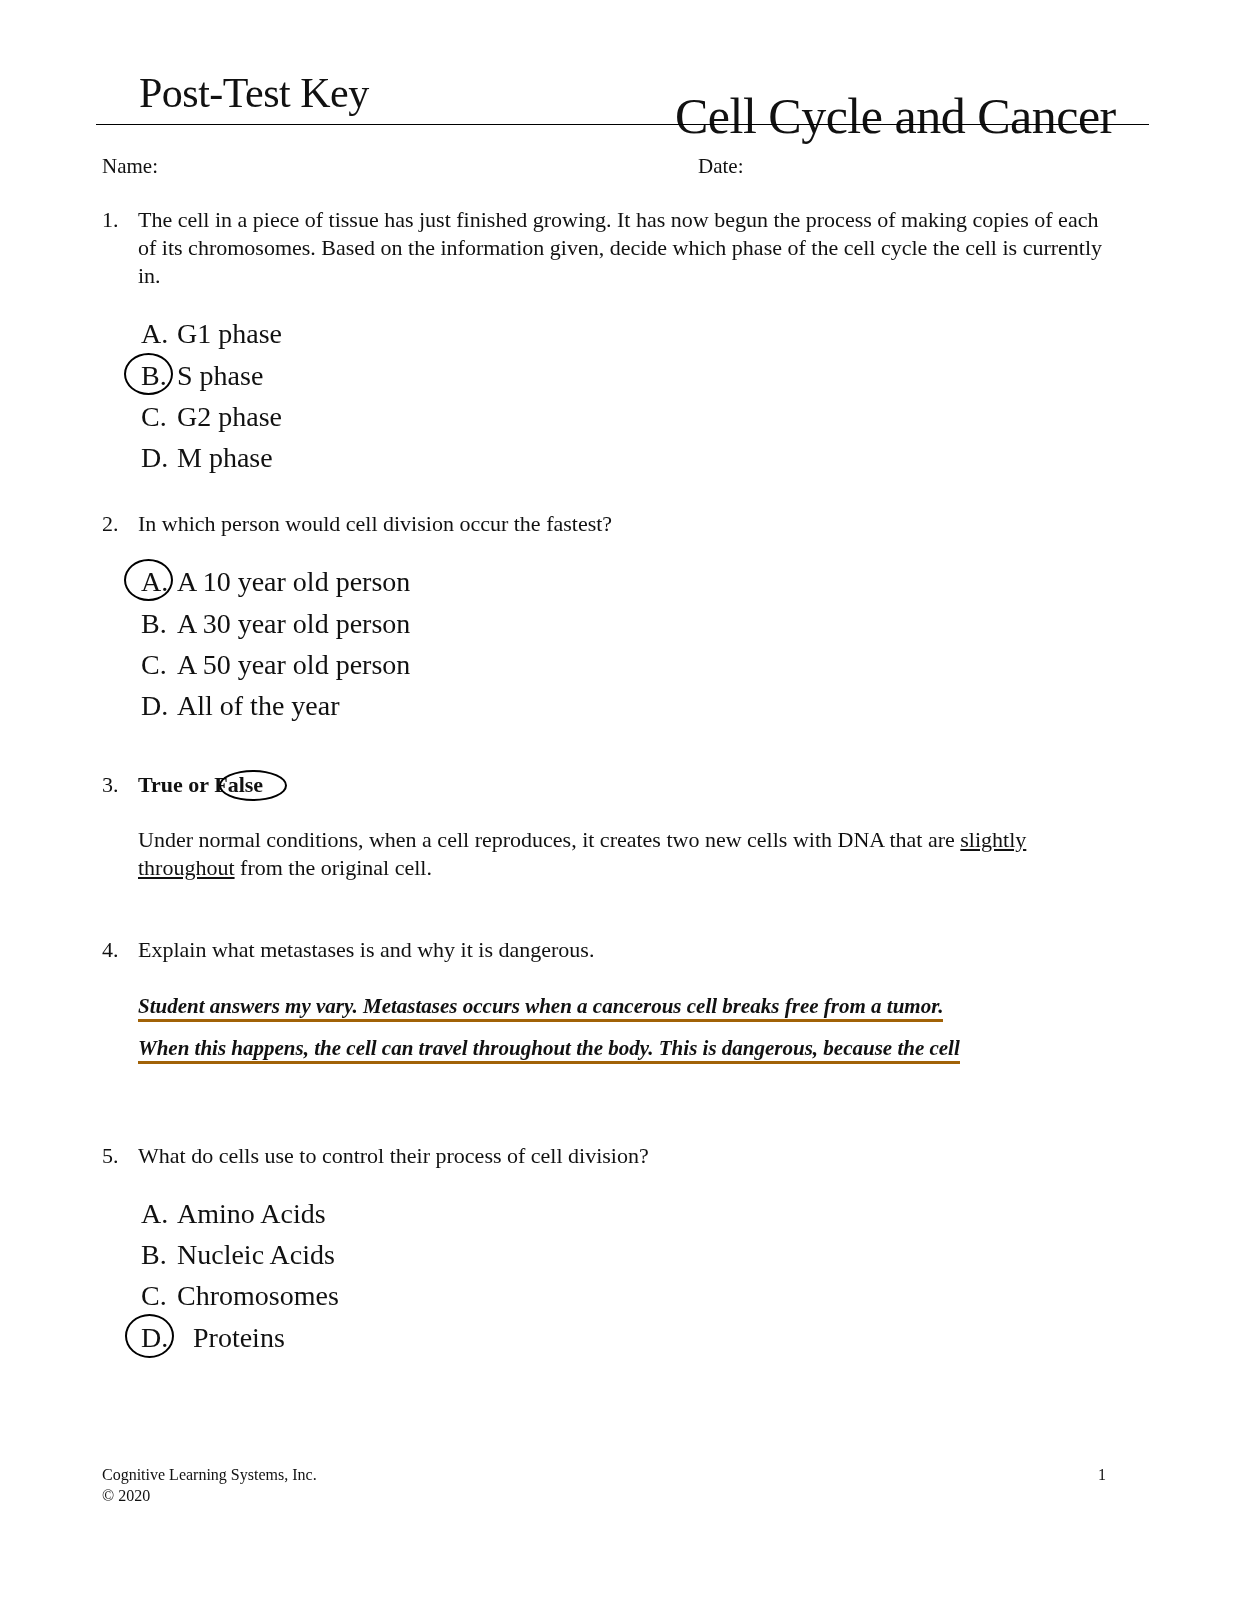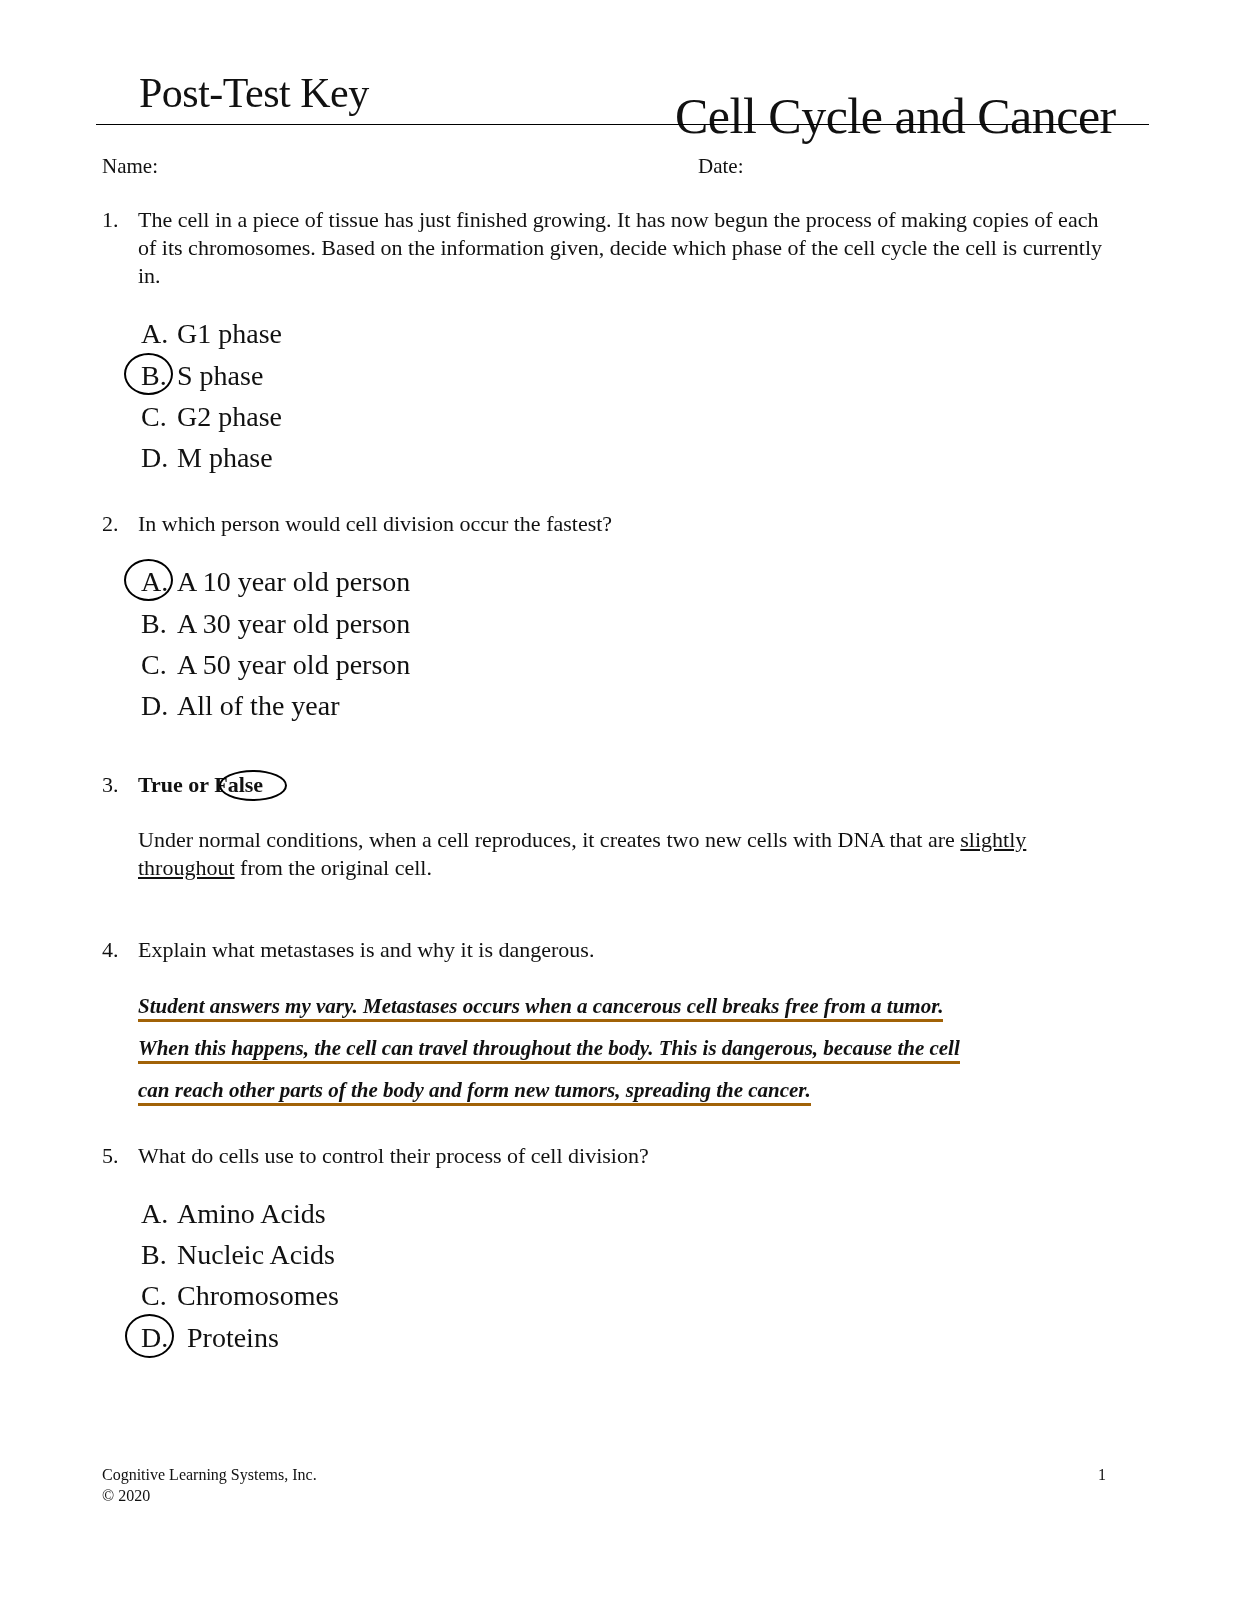--- a/index.html
+++ b/index.html
@@ -106,38 +106,37 @@
   <span>Under normal conditions, when a cell reproduces, it creates two new cells with DNA that are </span><span class="u">slightly</span> <span class="u">throughout</span><span> from the original cell.</span>
 </div>
 
 <div class="abs q" style="top:936px;">
   <span class="num">4.</span>
   <span class="txt">Explain what metastases is and why it is dangerous.</span>
 </div>
 <div class="abs answer" style="top:985px;">
   <span class="line">Student answers my vary.  Metastases occurs when a cancerous cell breaks free from a tumor.</span><br>
   <span class="line">When this happens, the cell can travel throughout the body.  This is dangerous, because the cell</span><br>
-  <span class="line">can reach other parts of the body and form new tumors, spreading the cancer.</span>
 </div>
 
 <div class="abs q" style="top:1142px;">
   <span class="num">5.</span>
   <span class="txt">What do cells use to control their process of cell division?</span>
 </div>
 <div class="abs opt" style="top:1200px;">
   <span class="letter">A.</span><span class="text">Amino Acids</span>
 </div>
 <div class="abs opt" style="top:1241px;">
   <span class="letter">B.</span><span class="text">Nucleic Acids</span>
 </div>
 <div class="abs opt" style="top:1282px;">
   <span class="letter">C.</span><span class="text">Chromosomes</span>
 </div>
 <div class="abs opt" style="top:1324px;">
-  <span class="letter">D.</span><span class="text" style="margin-left:10px;">Proteins</span>
+  <span class="letter">D.</span><span class="text" style="margin-left:16px;">Proteins</span>
 </div>
 <div class="ring" style="left:125px; top:1314px; width:49px; height:44px;"></div>
 
 <div class="abs footer footer-left">
   <div>Cognitive Learning Systems, Inc.</div>
   <div>© 2020</div>
 </div>
 <div class="abs footer footer-right">1</div>
 
 </body></html>

